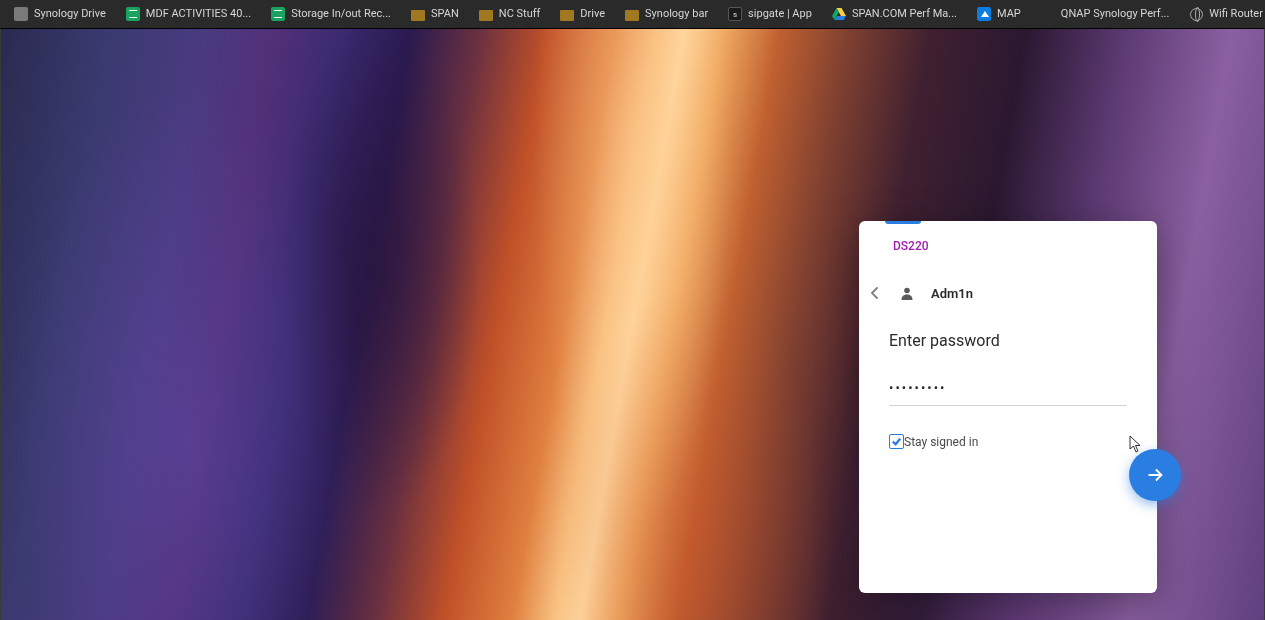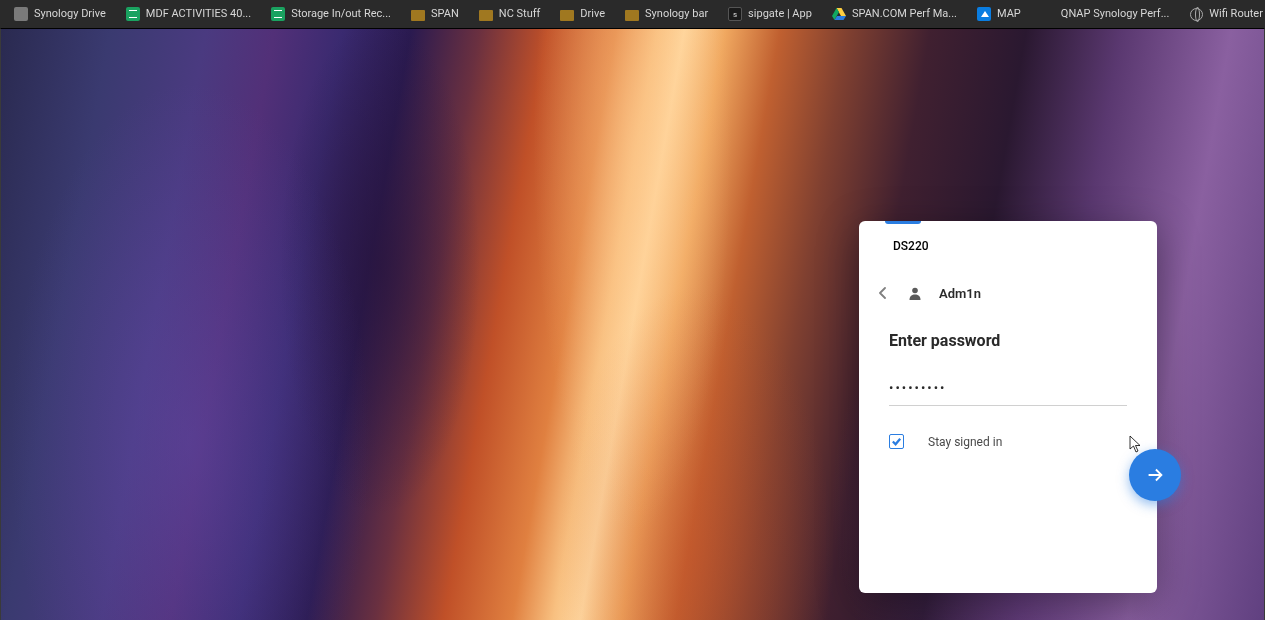--- a/index.html
+++ b/index.html
@@ -112,31 +112,31 @@
       position: absolute;
       top: 0;
       left: 26px;
       width: 36px;
       height: 3px;
       background: #2a7de1;
       border-radius: 0 0 3px 3px;
     }
     
     .login-device-name {
-      color: #000000;
+      color: #a21caf;
       font-size: 12px;
       font-weight: 500;
       padding: 18px 34px 0 34px;
     }
     
     .login-user-row {
       display: flex;
       align-items: center;
       gap: 16px;
-      padding: 32px 16px 0 16px;
+      padding: 32px 16px 0 8px;
     }
     
     .back-arrow {
       color: #6a6a6a;
       cursor: pointer;
       width: 16px;
       height: 16px;
       display: flex;
       align-items: center;
       justify-content: center;
@@ -153,21 +153,21 @@
     
     .username {
       color: #2a2a2a;
       font-size: 13px;
       font-weight: 600;
     }
     
     .login-heading {
       color: #2a2a2a;
       font-size: 16px;
-      font-weight: 700;
+      font-weight: 400;
       padding: 30px 30px 0 30px;
     }
     
     .password-field-wrap {
       padding: 24px 30px 4px 30px;
     }
     
     .password-input {
       width: 100%;
       border: none;
@@ -176,21 +176,21 @@
       padding: 6px 0 10px 0;
       outline: none;
       letter-spacing: 2px;
       color: #2a2a2a;
       font-family: inherit;
     }
     
     .stay-signed-row {
       display: flex;
       align-items: center;
-      gap: 24px;
+      gap: 0;
       padding: 24px 30px 0 30px;
     }
     
     .checkbox {
       width: 15px;
       height: 15px;
       border: 1px solid #2a7de1;
       background: #fff;
       display: flex;
       align-items: center;

